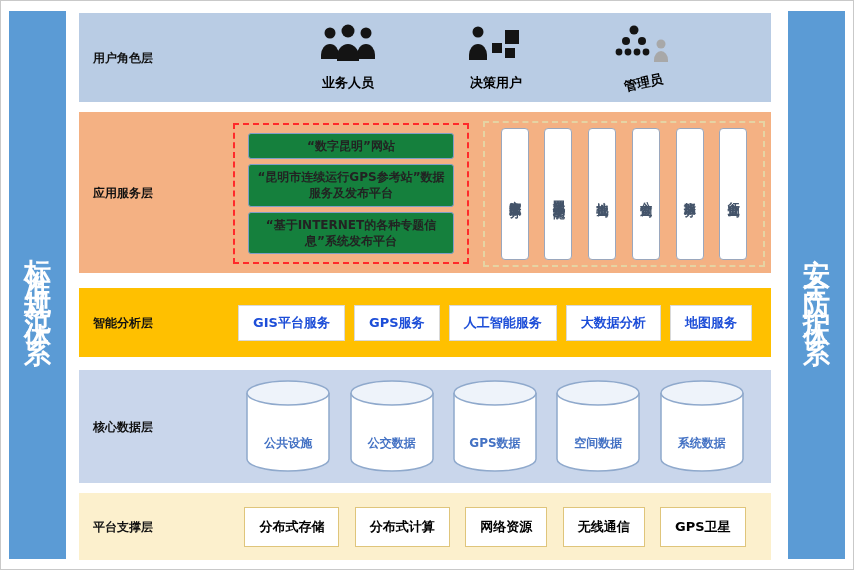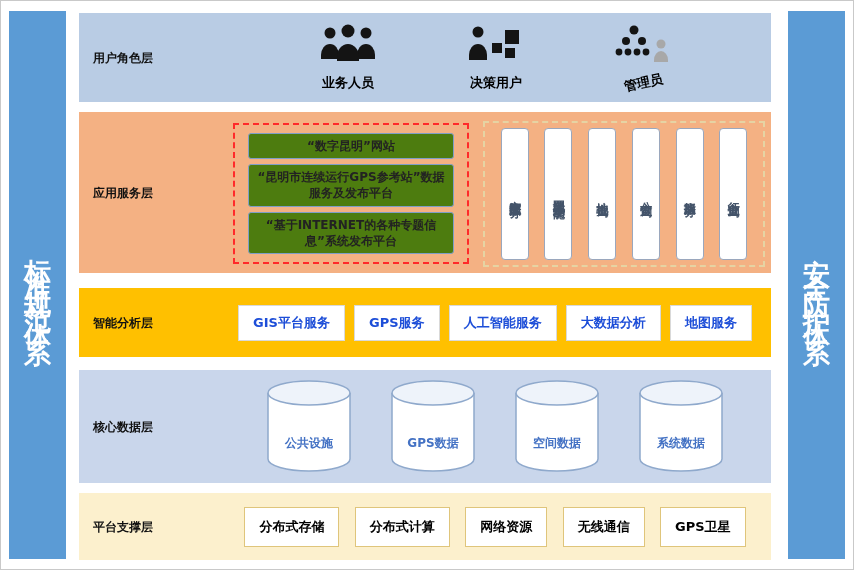--- a/index.html
+++ b/index.html
@@ -30,21 +30,21 @@
   
   .role { display:flex; flex-direction:column; align-items:center; gap:10px; }
   .role-label { font-size:13px; font-weight:bold; color:#000; }
   .role-label.tilt { transform:rotate(-12deg); }
 
   
   .portal-group { position:absolute; left:154px; top:11px; width:236px; height:141px;
                   border:2px dashed #ff2a2a; box-sizing:border-box; display:flex;
                   flex-direction:column; align-items:center; justify-content:space-evenly;
                   padding:3px 0; }
-  .portal-box { width:206px; background:#4d7c0f; border:1px solid #7f9ec7; border-radius:3px;
+  .portal-box { width:206px; background:#15803d; border:1px solid #7f9ec7; border-radius:3px;
                 font-size:12px; font-weight:600; text-align:center; color:#222;
                 padding:4px 5px; box-sizing:border-box; line-height:1.35; }
   .services-group { position:absolute; left:404px; top:9px; width:282px; height:146px;
                     border:2px dashed #e6d3a3; box-sizing:border-box; display:flex;
                     align-items:center; justify-content:space-evenly; }
   .service-box { width:26px; height:130px; background:#fff; border:1px solid #9aa7bd;
                  border-radius:4px; display:flex; align-items:center; justify-content:center;
                  writing-mode:vertical-rl; text-orientation:upright; font-size:12px;
                  font-weight:bold; color:#44546a; letter-spacing:1px; }
 
@@ -162,20 +162,27 @@
     <div class="content">
 
       <div class="cyl">
         <svg viewBox="0 0 88 94" width="88" height="94">
           <path d="M3,13 V79 a41,12 0 0 0 82,0 V13" fill="#ffffff" stroke="#8fa9cc" stroke-width="1.5"></path>
           <ellipse cx="44" cy="13" rx="41" ry="12" fill="#eef3fa" stroke="#8fa9cc" stroke-width="1.5"></ellipse>
         </svg>
         <div class="cyl-label">公共设施</div>
       </div>
 
+      <div class="cyl">
+        <svg viewBox="0 0 88 94" width="88" height="94">
+          <path d="M3,13 V79 a41,12 0 0 0 82,0 V13" fill="#ffffff" stroke="#8fa9cc" stroke-width="1.5"></path>
+          <ellipse cx="44" cy="13" rx="41" ry="12" fill="#eef3fa" stroke="#8fa9cc" stroke-width="1.5"></ellipse>
+        </svg>
+        <div class="cyl-label">公交数据</div>
+      </div>
 
       <div class="cyl">
         <svg viewBox="0 0 88 94" width="88" height="94">
           <path d="M3,13 V79 a41,12 0 0 0 82,0 V13" fill="#ffffff" stroke="#8fa9cc" stroke-width="1.5"></path>
           <ellipse cx="44" cy="13" rx="41" ry="12" fill="#eef3fa" stroke="#8fa9cc" stroke-width="1.5"></ellipse>
         </svg>
         <div class="cyl-label">GPS数据</div>
       </div>
 
       <div class="cyl">

